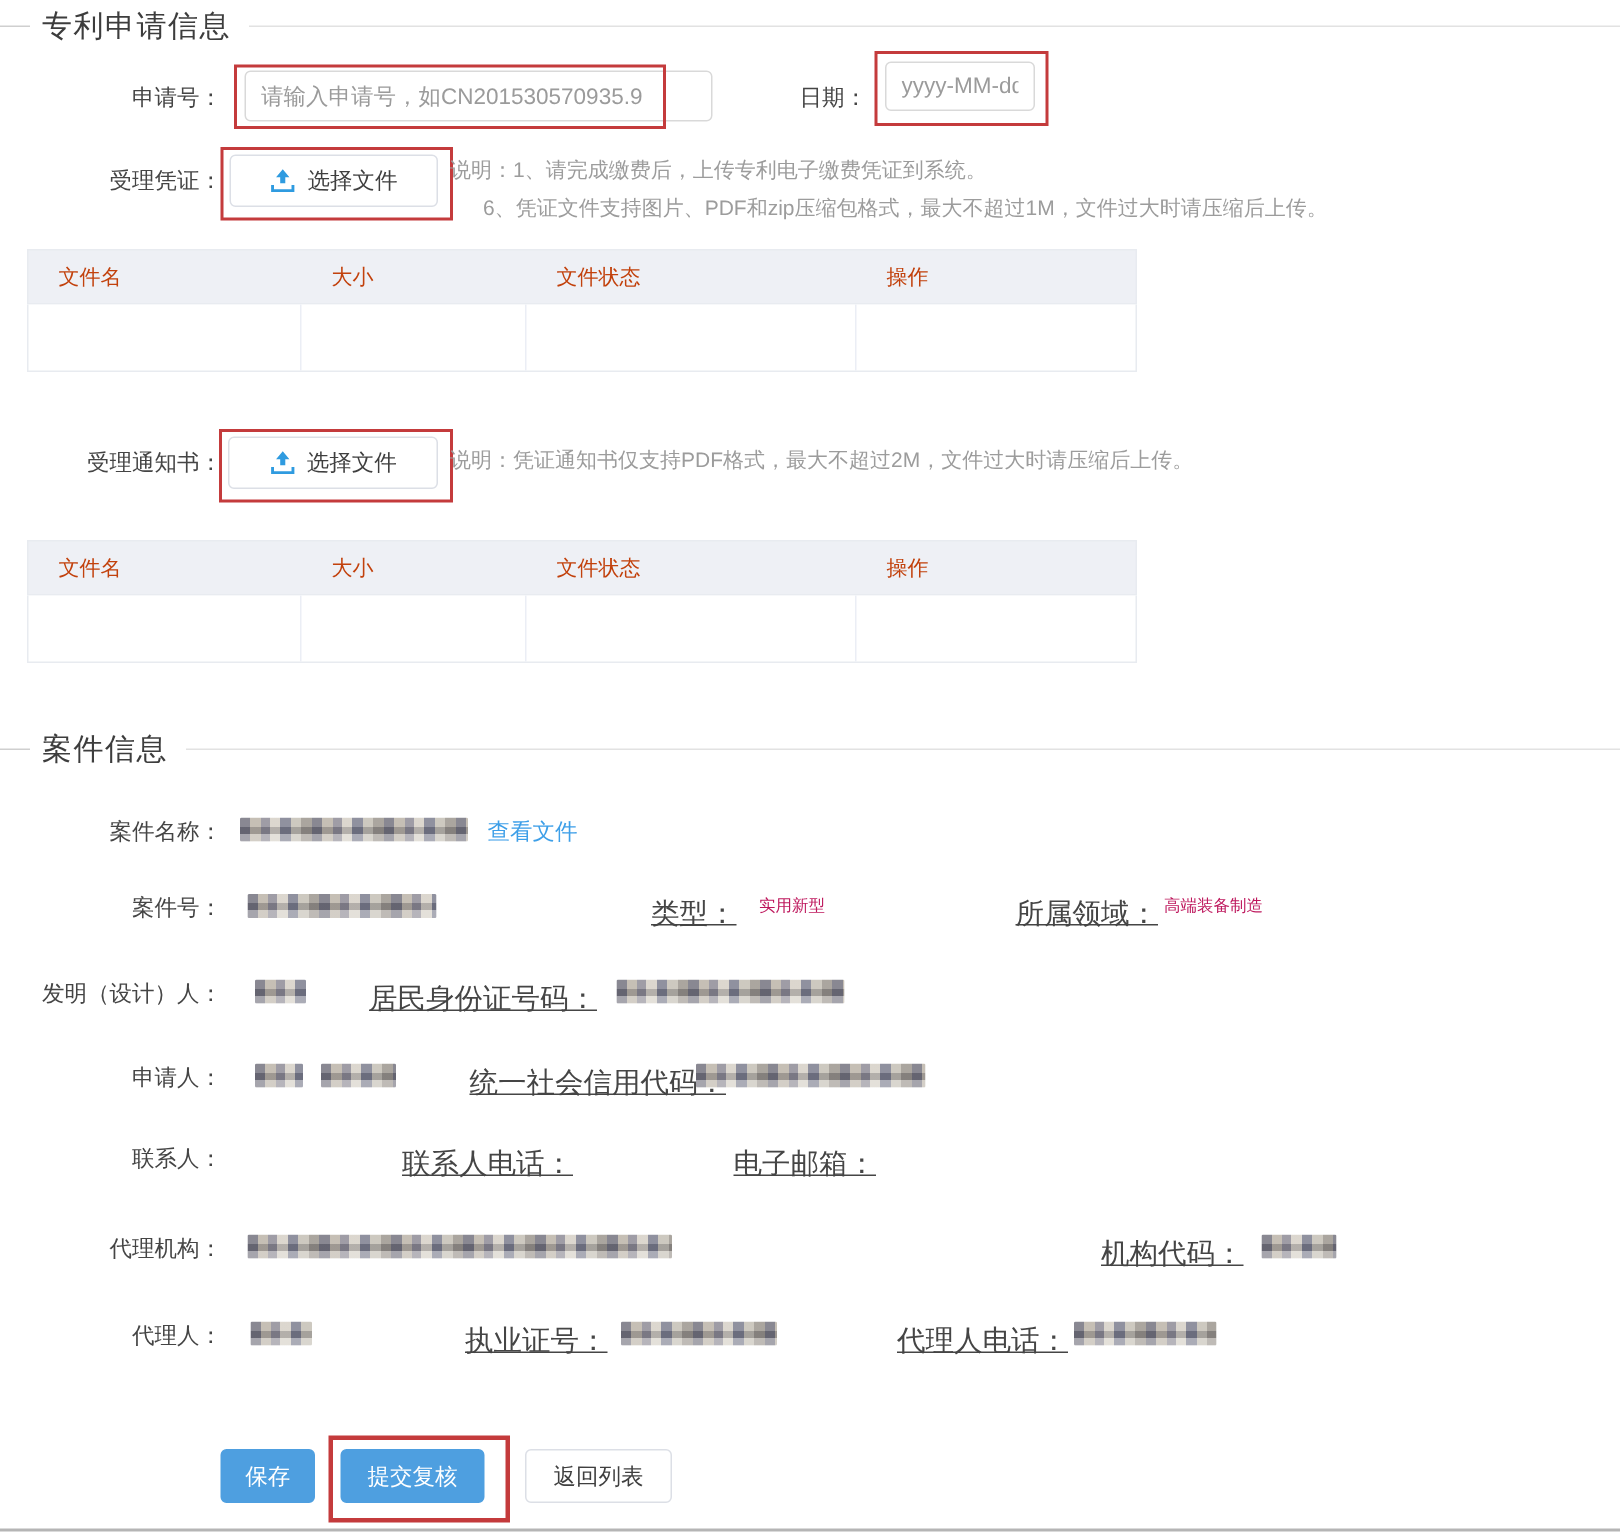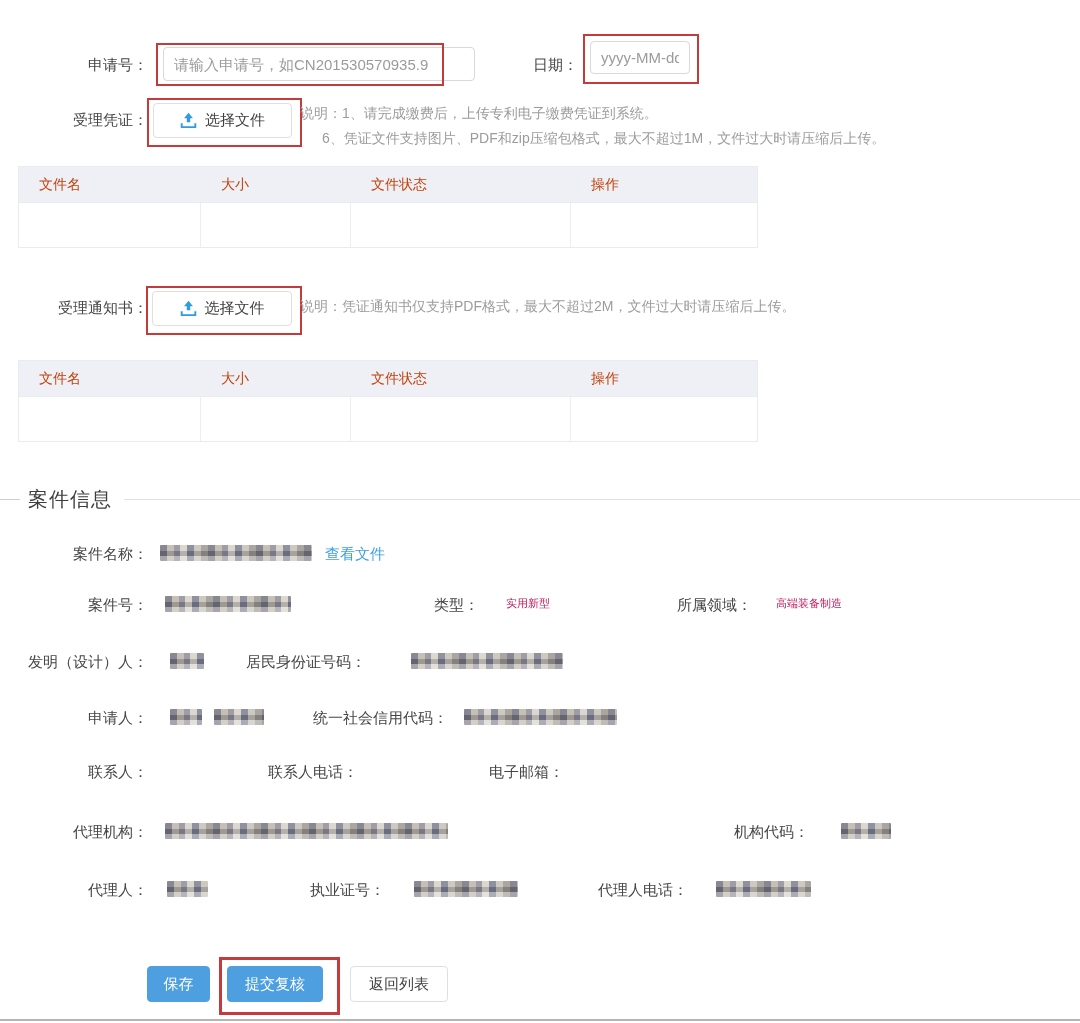--- a/index.html
+++ b/index.html
@@ -7,21 +7,21 @@
     position:relative;width:1080px;height:1023px;background:#fff;overflow:hidden;
     font-family:"Liberation Sans","DejaVu Sans",sans-serif;color:#454545;
   }
   
   .sec-header{position:absolute;left:0;right:0;display:flex;align-items:center;height:30px;}
   .sec-dash{width:20px;height:0;border-top:1px solid #cfcfcf;}
   .sec-title{margin-left:8px;font-size:20px;color:#3d3d3d;letter-spacing:1px;white-space:nowrap;}
   .sec-line{flex:1;height:0;border-top:1px solid #e2e2e2;margin-left:12px;}
   
   .flabel{position:absolute;width:148px;text-align:right;font-size:15px;color:#454545;white-space:nowrap;}
-  .ilabel{position:absolute;font-size:15px;color:#454545;white-space:nowrap;}
+  .ilabel{position:absolute;font-size:19px;color:#454545;white-space:nowrap;text-decoration:underline;}
   .ivalue{position:absolute;font-size:11px;color:#be185d;white-space:nowrap;}
   
   .tinput{
     position:absolute;border:1px solid #d9d9d9;border-radius:4px;background:#fff;
     font-size:15px;color:#333;padding:0 10px;box-sizing:border-box;outline:none;
     font-family:"Liberation Sans","DejaVu Sans",sans-serif;
   }
   .tinput::placeholder{color:#9b9b9b;opacity:1;}
   
   .redbox{position:absolute;border:2px solid #c43b3c;pointer-events:none;}
@@ -65,20 +65,25 @@
   .wm-logo{font-size:30px;font-style:italic;letter-spacing:-3px;color:#e3e3e3;line-height:1;}
   .wm-text{font-size:26px;letter-spacing:3px;margin-left:8px;color:#ececec;line-height:1.1;
            text-shadow:0 0 1px #cfcfcf,1px 1px 0 #d8d8d8;}
   .bottom-line{position:absolute;left:0;top:1019px;width:1080px;height:2px;background:#b5b5b5;}
 </style>
 </head>
 <body>
 
 <div class="page">
 
+  <div class="sec-header" style="top:2px;">
+    <span class="sec-dash"></span>
+    <span class="sec-title">专利申请信息</span>
+    <span class="sec-line"></span>
+  </div>
 
   <div class="flabel" style="left:0;top:56px;">申请号：</div>
   <input class="tinput" style="left: 163px; top: 47px; width: 312px; height: 34px;" type="text" placeholder="请输入申请号，如CN201530570935.9">
   <div class="redbox" style="left:156px;top:43px;width:284px;height:39px;"></div>
 
   <div class="flabel" style="left:430px;top:56px;">日期：</div>
   <input class="tinput" style="left: 590px; top: 41px; width: 100px; height: 33px;" type="text" placeholder="yyyy-MM-dd">
   <div class="redbox" style="left:583px;top:34px;width:112px;height:46px;"></div>
 
   <div class="flabel" style="left:0;top:111px;">受理凭证：</div>

